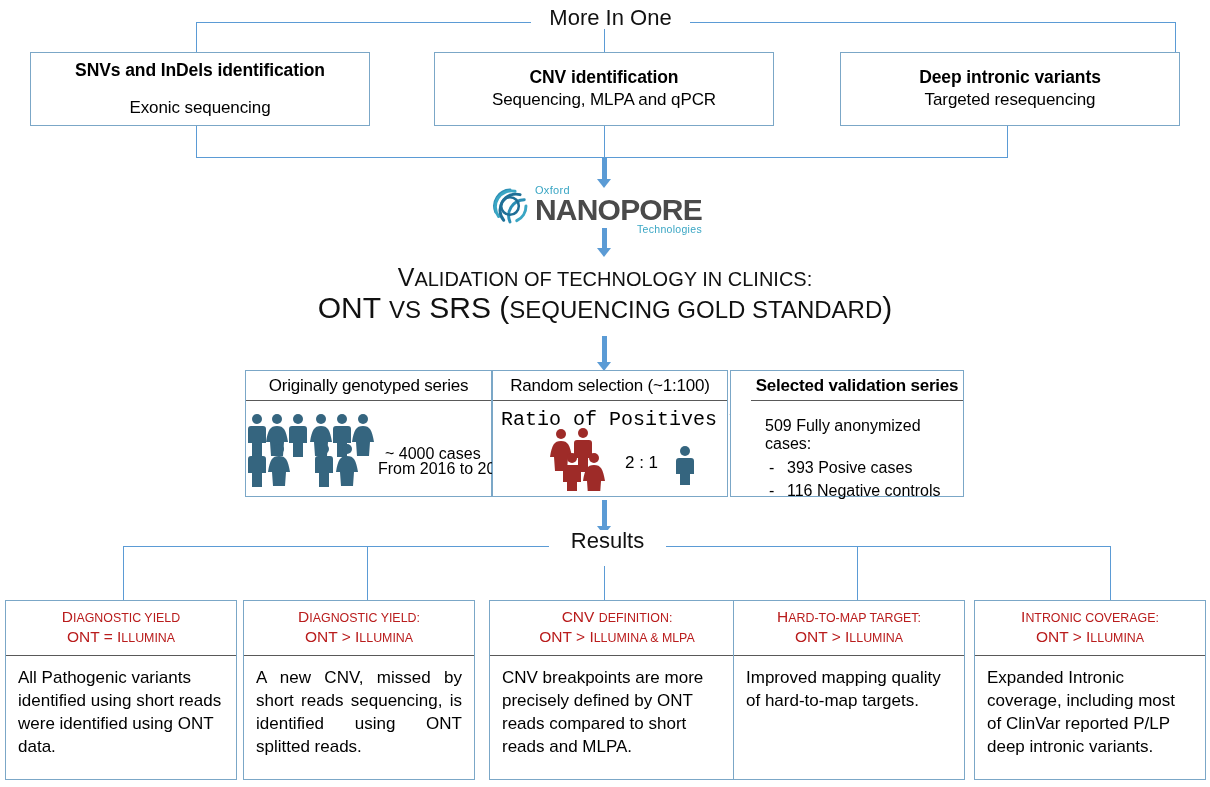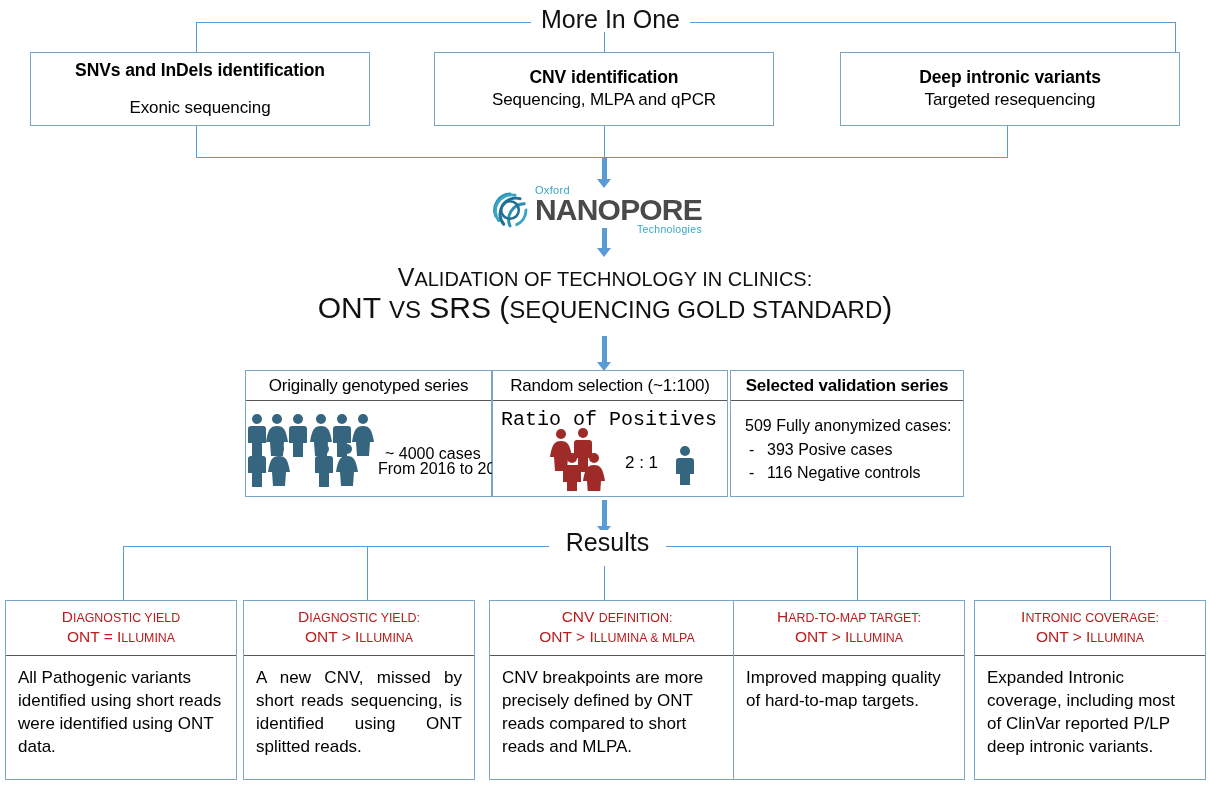--- a/index.html
+++ b/index.html
@@ -14,39 +14,39 @@
     position:absolute;box-sizing:border-box;background:#fff;
     border:1.3px solid #7ba7c7;
     display:flex;flex-direction:column;align-items:center;justify-content:center;
   }
   .box .ttl{font-weight:bold;font-size:17.5px;line-height:1.25;letter-spacing:-0.1px;}
   .box .sub{font-size:17px;line-height:1.25;letter-spacing:-0.1px;}
 
   
   .bracket-label{
     position:absolute;background:#fff;text-align:center;
-    font-size:25px;line-height:1;color:#111;letter-spacing:0px;
+    font-size:22px;line-height:1;color:#111;letter-spacing:0px;
     font-family:"Liberation Sans", sans-serif;
   }
 
   
   .hline{position:absolute;height:0;border-top:1.6px solid #5b9bd5;}
   .vline{position:absolute;width:0;border-left:1.6px solid #5b9bd5;}
 
   
   .arrow{position:absolute;width:0;display:block;}
   .arrow .shaft{position:absolute;left:-2.5px;top:0;width:5px;background:#5b9bd5;}
   .arrow .head{
     position:absolute;left:-7px;width:0;height:0;
     border-left:7px solid transparent;border-right:7px solid transparent;
     border-top:9px solid #5b9bd5;
   }
 
   
-  .ont-logo{position:absolute;display:flex;align-items:center;}
+  .ont-logo{position:absolute;display:flex;}
   .ont-word{display:flex;flex-direction:column;line-height:1;margin-left:4px;}
   .ont-oxford{font-size:11px;color:#3aa6c4;letter-spacing:0.3px;font-family:"Liberation Sans",sans-serif;margin-bottom:-1px;}
   .ont-main{font-size:30px;font-weight:bold;color:#4a4a4a;letter-spacing:-0.8px;font-family:"Liberation Sans",sans-serif;}
   .ont-tech{font-size:10.5px;color:#3aa6c4;letter-spacing:0.3px;text-align:right;margin-top:-1px;}
 
   
   .validation{position:absolute;text-align:center;width:100%;left:0;color:#111;}
   .validation .l1{font-size:25px;line-height:1.12;}
   .validation .l2{font-size:30px;line-height:1.12;}
   .sc{font-size:0.80em;}
@@ -223,21 +223,21 @@
         <svg width="26" height="40" viewBox="0 0 26 40">
           <g fill="#35657f">
             <circle cx="12" cy="6" r="5"></circle>
               <path d="M6 13 h12 a3 3 0 0 1 3 3 v13 h-4 v11 h-10 v-11 h-4 v-13 a3 3 0 0 1 3 -3z"></path>
           </g>
         </svg>
       </div>
     </div>
   </div>
 
-  <div class="card" style="left:730px;top:370px;width:234px;height:127px;">
+  <div class="card" style="left:730px;top:370px;width:234px;height:127px;padding-left:20px;">
     <div class="card-head bold">Selected validation series</div>
     <div class="card-body" style="height:95px;padding-top:16px;">
       <div style="padding-left:4px;font-size:16px;">509 Fully anonymized cases:</div>
       <ul class="rlist" style="padding-left:8px;margin-top:3px;">
         <li><span class="dash">-</span><span>393 Posive cases</span></li>
         <li><span class="dash">-</span><span>116 Negative controls</span></li>
       </ul>
     </div>
   </div>
 

